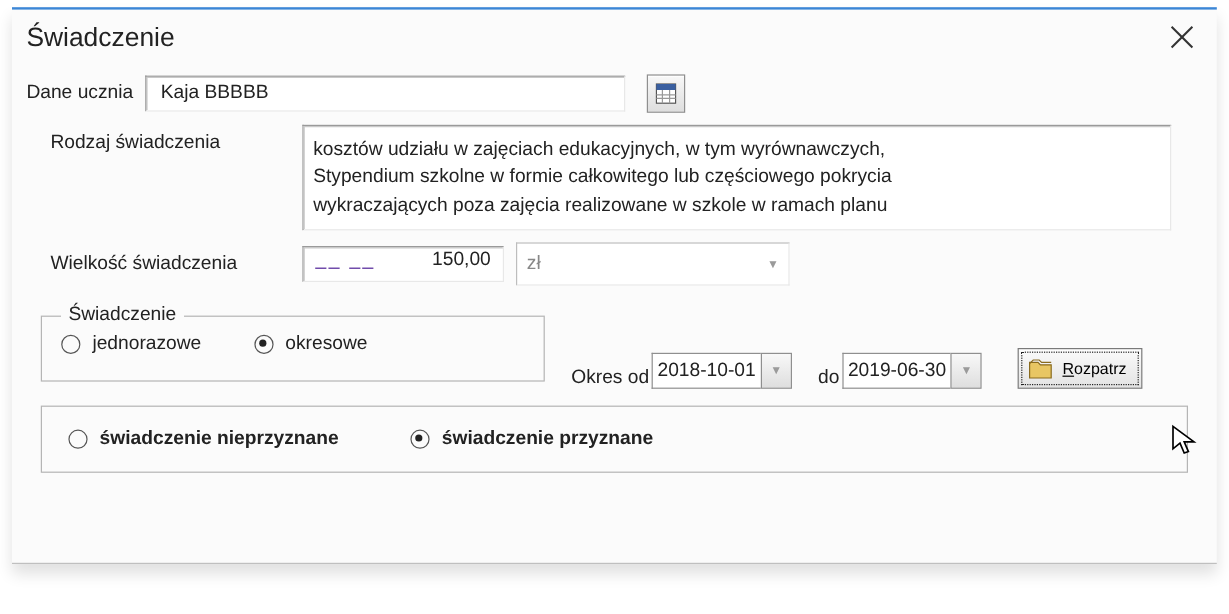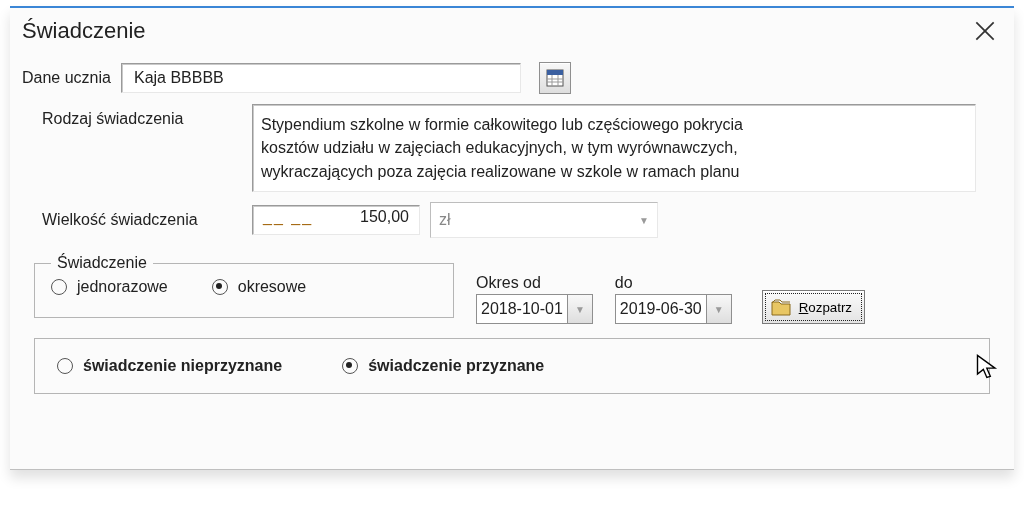--- a/index.html
+++ b/index.html
@@ -170,22 +170,23 @@
     content: "";
     position: absolute;
     left: 3px; top: 3px;
     width: 6px; height: 6px;
     border-radius: 50%;
     background: #222;
   }
 
   .date-block {
     display: flex;
-    flex-direction: column;
+    flex-direction: row;
     gap: 2px;
+    align-items: flex-end;
   }
   .date-combo {
     display: flex;
     align-items: center;
     height: 30px;
   }
   .date-combo .date-text {
     border: 1px solid #8f8f8f;
     border-right: none;
     height: 30px;
@@ -271,31 +272,31 @@
             <line x1="1" y1="13" x2="17" y2="13" stroke="#999"></line>
             <line x1="6" y1="6" x2="6" y2="17" stroke="#999"></line>
             <line x1="12" y1="6" x2="12" y2="17" stroke="#999"></line>
           </svg>
         </div>
       </div>
 
       <div class="row" style="align-items:flex-start;">
         <span class="label col1" style="padding-top:6px;">Rodzaj świadczenia</span>
         <div class="inset type-box">
+          <div class="type-line">kosztów udziału w zajęciach edukacyjnych, w tym wyrównawczych,</div>
           <div class="type-line">Stypendium szkolne w formie całkowitego lub częściowego pokrycia</div>
-          <div class="type-line">kosztów udziału w zajęciach edukacyjnych, w tym wyrównawczych,</div>
           <div class="type-line">wykraczających poza zajęcia realizowane w szkole w ramach planu</div>
 
         </div>
       </div>
 
       <div class="row">
         <span class="label col1">Wielkość świadczenia</span>
         <div class="inset amount-field">
-          <span style="float:left;color:#a16207;letter-spacing:2px;">__ __</span>
+          <span style="float:left;color:#4c1d95;letter-spacing:2px;">__ __</span>
           <span>150,00</span>
         </div>
         <div class="unit-field">
           <span>zł</span>
           <span class="dd-caret">▼</span>
         </div>
       </div>
 
       <div class="row" style="align-items:flex-end; gap:22px;">
         <fieldset class="benefit">

